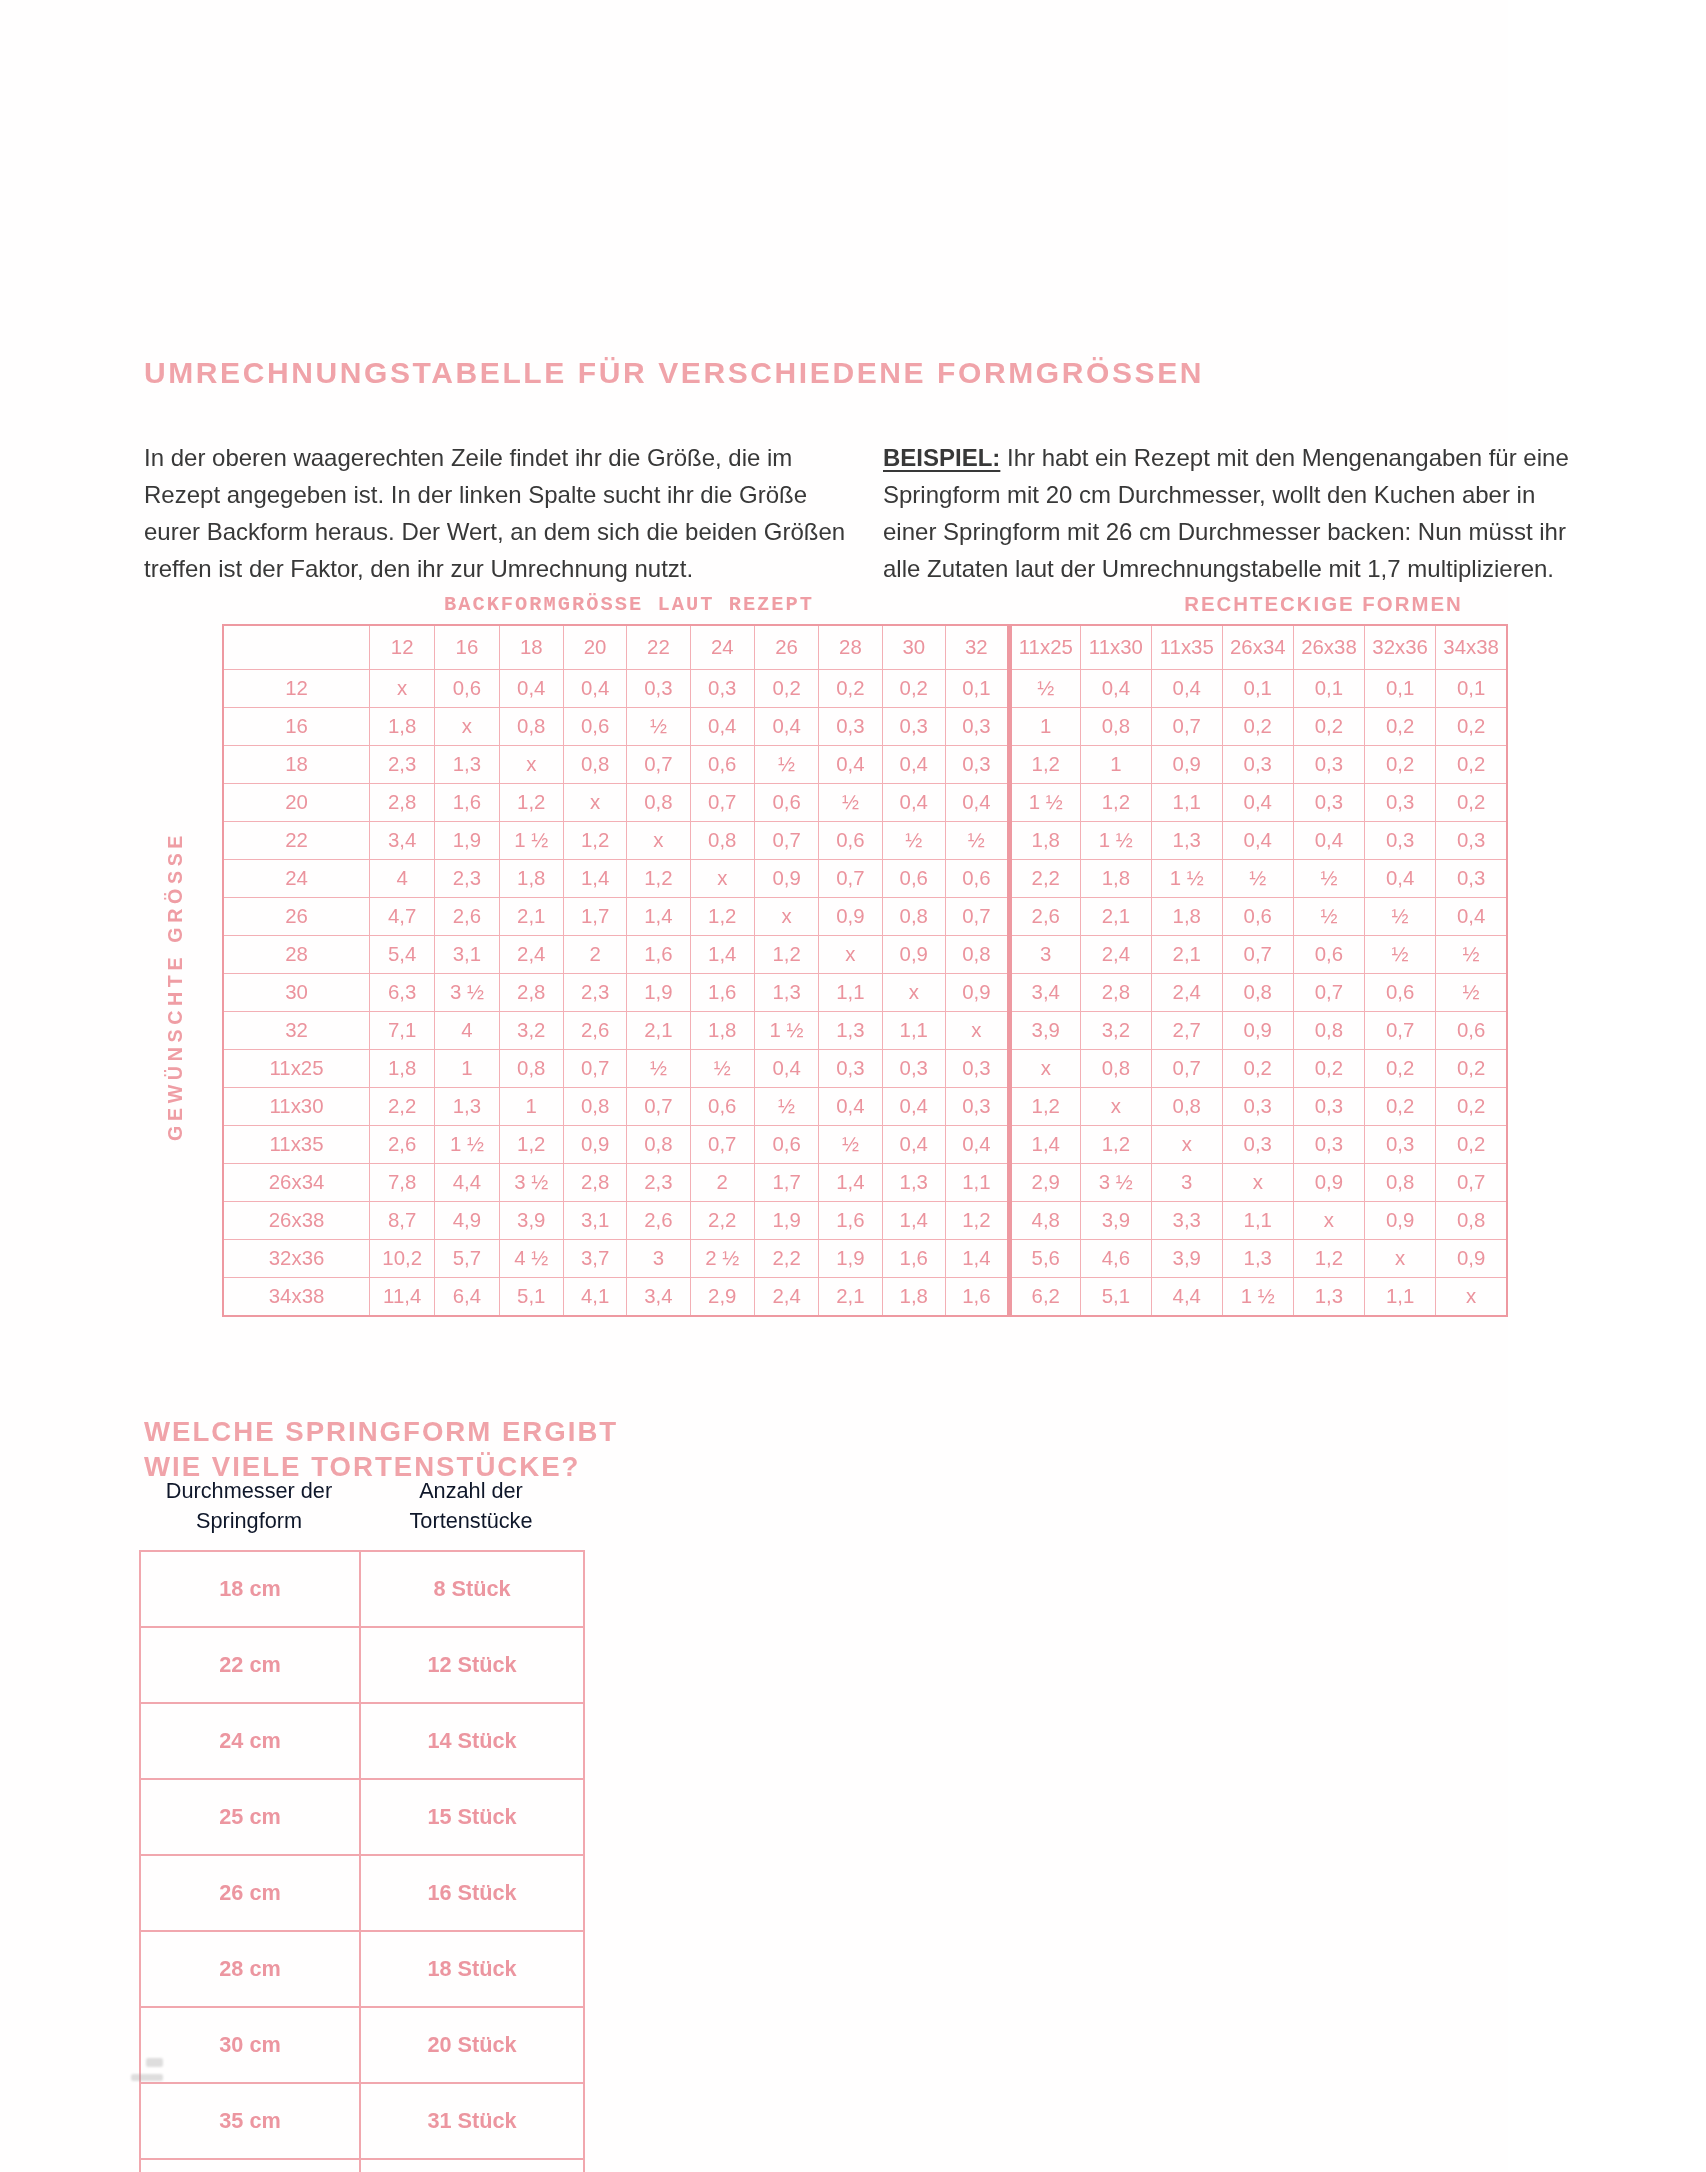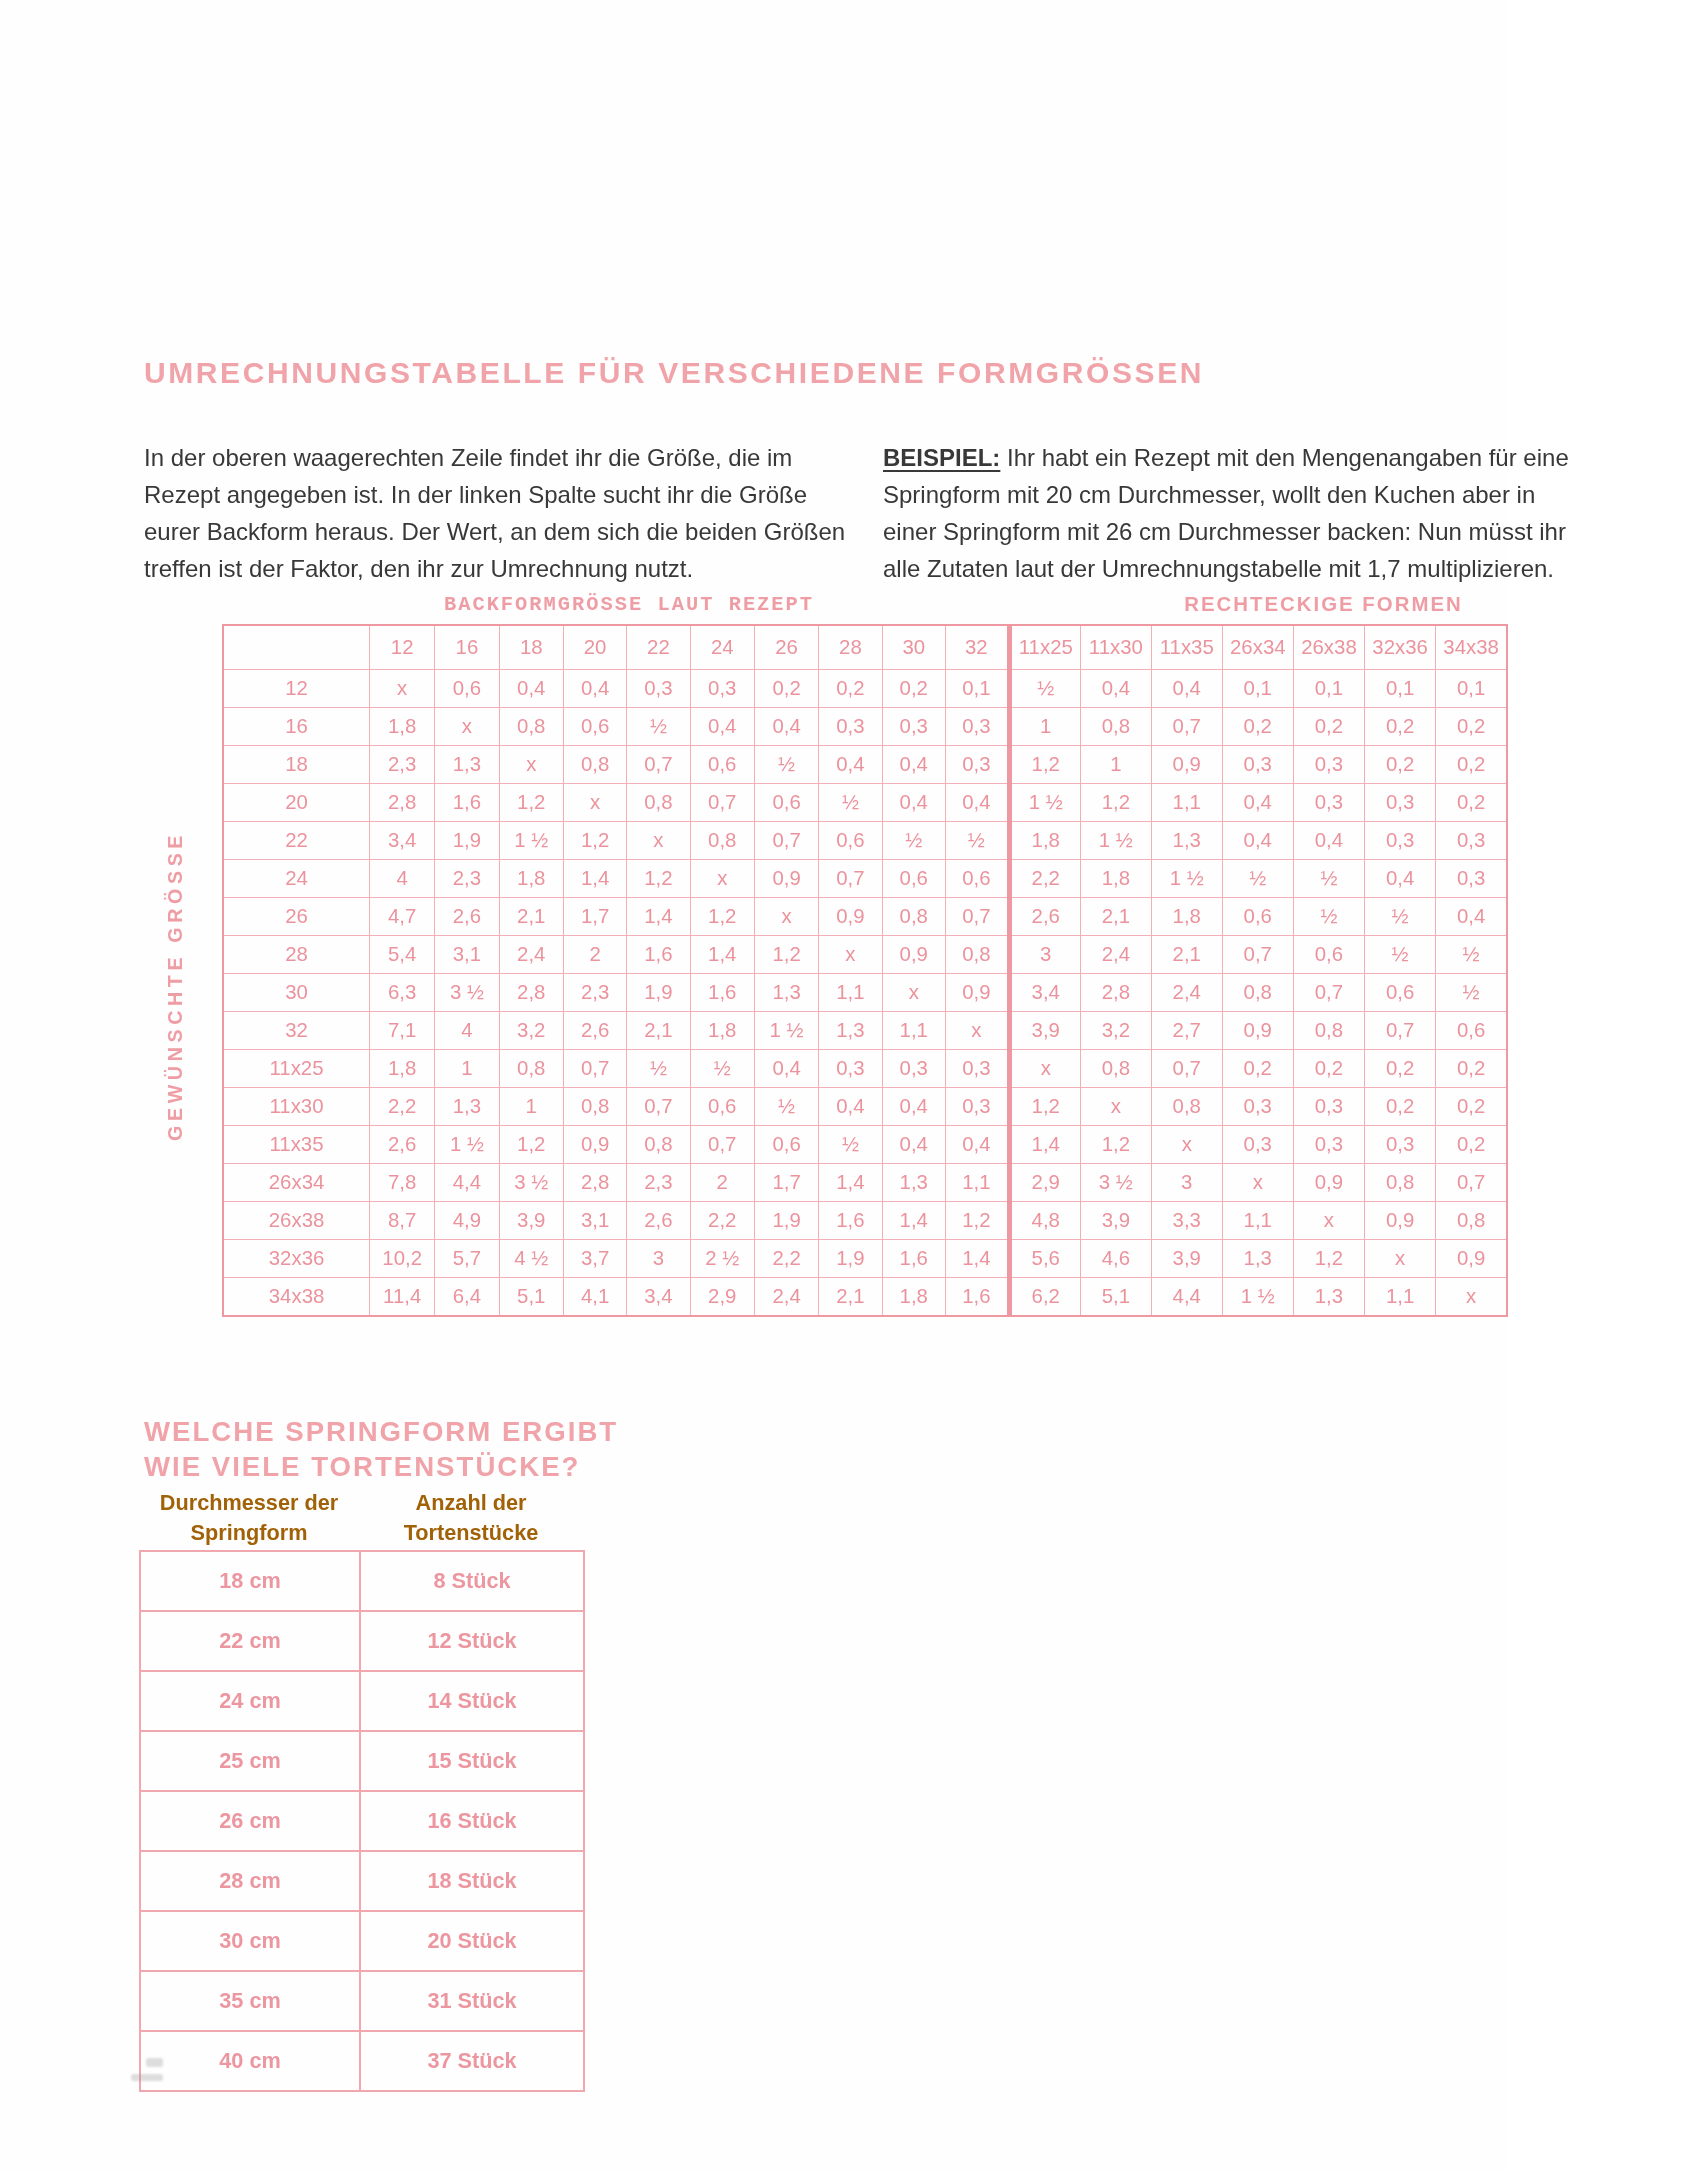--- a/index.html
+++ b/index.html
@@ -53,33 +53,33 @@
   }
   .conv thead th, .conv thead td { height:43px; }
   .conv .sep { border-left:5.3px solid #ee99a1; }
 
   .section-title {
     position:absolute; left:144px; top:1391px;
     font-size:27.6px; font-weight:700; letter-spacing:2px;
     line-height:35px; color:#f0a3a9; white-space:pre-line;
   }
   .pieces-header {
-    position:absolute; top:1476px; font-size:21.7px; font-weight:700;
-    line-height:29.6px; color:#a16207; text-align:center; white-space:pre-line;margin-top:12px;
+    position:absolute; top:1476px; font-size:21.7px; font-weight:400;
+    line-height:29.6px; color:#0f172a; text-align:center; white-space:pre-line;
   }
   .pieces-header.c1 { left:139px; width:220px; }
   .pieces-header.c2 { left:359px; width:224px; }
 
   table.pieces {
     position:absolute; left:139px; top:1550px;
     border-collapse:collapse; table-layout:fixed;
     border:2px solid #ee99a1;
   }
   .pieces td {
-    border:2px solid #f1a7ae; padding:8px;
+    border:2px solid #f1a7ae; padding:16px;
     height:42px; text-align:center; vertical-align:middle;
     font-size:21.7px; font-weight:600; color:#ec96a0;
     white-space:nowrap;
   }
 
   .smudge { position:absolute; background:#9a9a9a; opacity:0.32; filter:blur(1.3px); border-radius:2px; }
   .smudge.s1 { left:146px; top:2058px; width:17px; height:8.5px; }
   .smudge.s2 { left:131px; top:2074px; width:31.5px; height:7.2px; }
 </style>
 </head>

